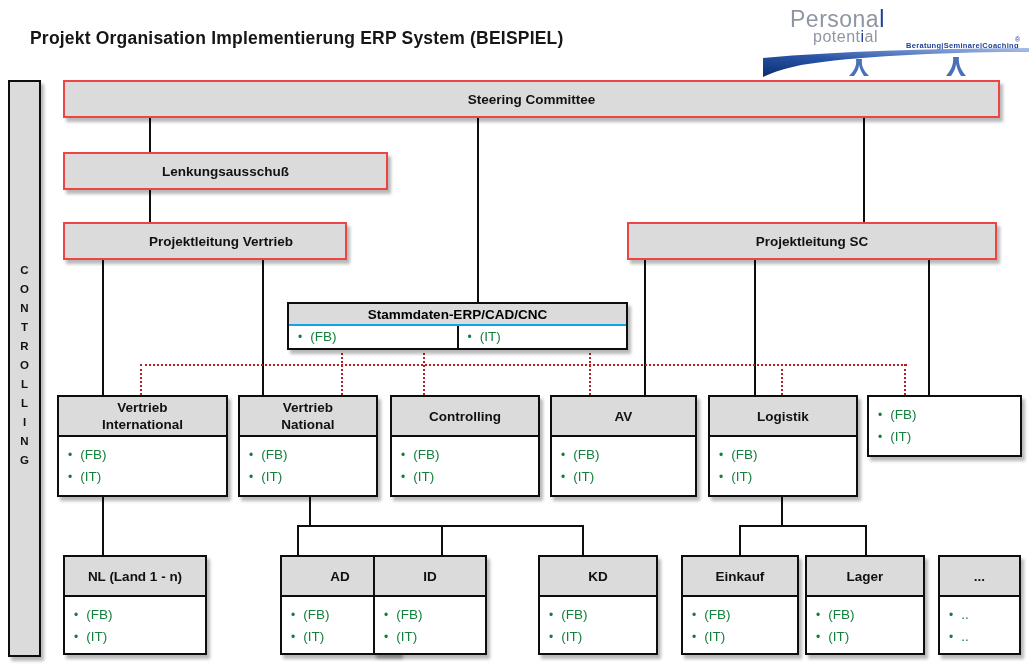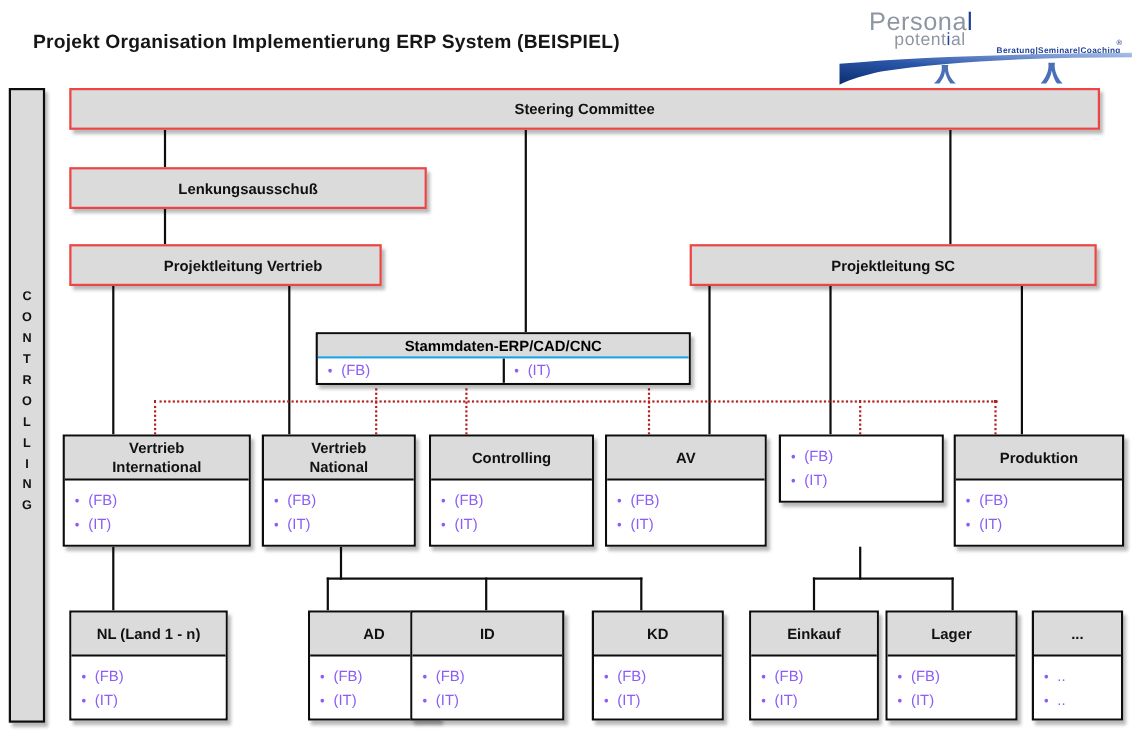--- a/index.html
+++ b/index.html
@@ -51,21 +51,21 @@
   .box-h{
     background:#dbdbdb;border-bottom:2px solid #0d0d0d;
     display:flex;align-items:center;justify-content:center;text-align:center;
     font-weight:bold;font-size:13.5px;color:#111;white-space:pre-line;line-height:17px;
   }
   .dept .box-h{height:38px;}
   .leaf .box-h{height:38px;}
   .box-b{background:#fff;padding:7px 0 0 9px;}
   .dept .box-b{height:51px;}
   .leaf .box-b{height:49px;}
-  .bullet-item{font-size:13.5px;color:#8b5cf6;line-height:21px;}
+  .bullet-item{font-size:13.5px;color:#15803d;line-height:21px;}
   .bullet-item::before{content:"•";margin-right:8px;font-size:12px;}
   
   .logo{position:absolute;left:763px;top:4px;width:267px;height:74px;}
   .logo-line1{position:absolute;left:27px;top:2px;font-size:23px;color:#8f96a3;letter-spacing:0.5px;}
   .logo-line2{position:absolute;left:50px;top:24px;font-size:16px;color:#8f96a3;letter-spacing:0.5px;}
   .logo-blue{color:#1e3f96;}
   .logo-tag{position:absolute;left:143px;top:37px;font-size:7.5px;font-weight:bold;color:#1e3f96;letter-spacing:0.3px;}
   .logo-reg{position:absolute;left:252px;top:32px;font-size:7px;color:#1e3f96;}
   .logo-swoosh{position:absolute;left:0;top:42px;}
 </style>
@@ -174,48 +174,48 @@
   </div>
 </div>
 <div class="dept" style="left:550px;width:147px;">
   <div class="box-h">AV</div>
   <div class="box-b">
     <div class="bullet-item">(FB)</div>
     <div class="bullet-item">(IT)</div>
   </div>
 </div>
 <div class="dept" style="left:708px;width:150px;">
+  <div class="box-h">Logistik</div>
   <div class="box-b">
     <div class="bullet-item">(FB)</div>
     <div class="bullet-item">(IT)</div>
   </div>
 </div>
 <div class="dept" style="left:867px;width:155px;">
-  <div class="box-h">Produktion</div>
   <div class="box-b">
     <div class="bullet-item">(FB)</div>
     <div class="bullet-item">(IT)</div>
   </div>
 </div>
 
 <div class="leaf" style="left:63px;width:144px;">
   <div class="box-h">NL (Land 1 - n)</div>
   <div class="box-b">
     <div class="bullet-item">(FB)</div>
     <div class="bullet-item">(IT)</div>
   </div>
 </div>
 <div class="leaf" style="left:238px;width:120px;margin-left:42px;">
   <div class="box-h">AD</div>
   <div class="box-b">
     <div class="bullet-item">(FB)</div>
     <div class="bullet-item">(IT)</div>
   </div>
 </div>
-<div class="leaf" style="left:373px;width:140px;">
+<div class="leaf" style="left:373px;width:114px;">
   <div class="box-h">ID</div>
   <div class="box-b">
     <div class="bullet-item">(FB)</div>
     <div class="bullet-item">(IT)</div>
   </div>
 </div>
 <div class="leaf" style="left:538px;width:120px;">
   <div class="box-h">KD</div>
   <div class="box-b">
     <div class="bullet-item">(FB)</div>

